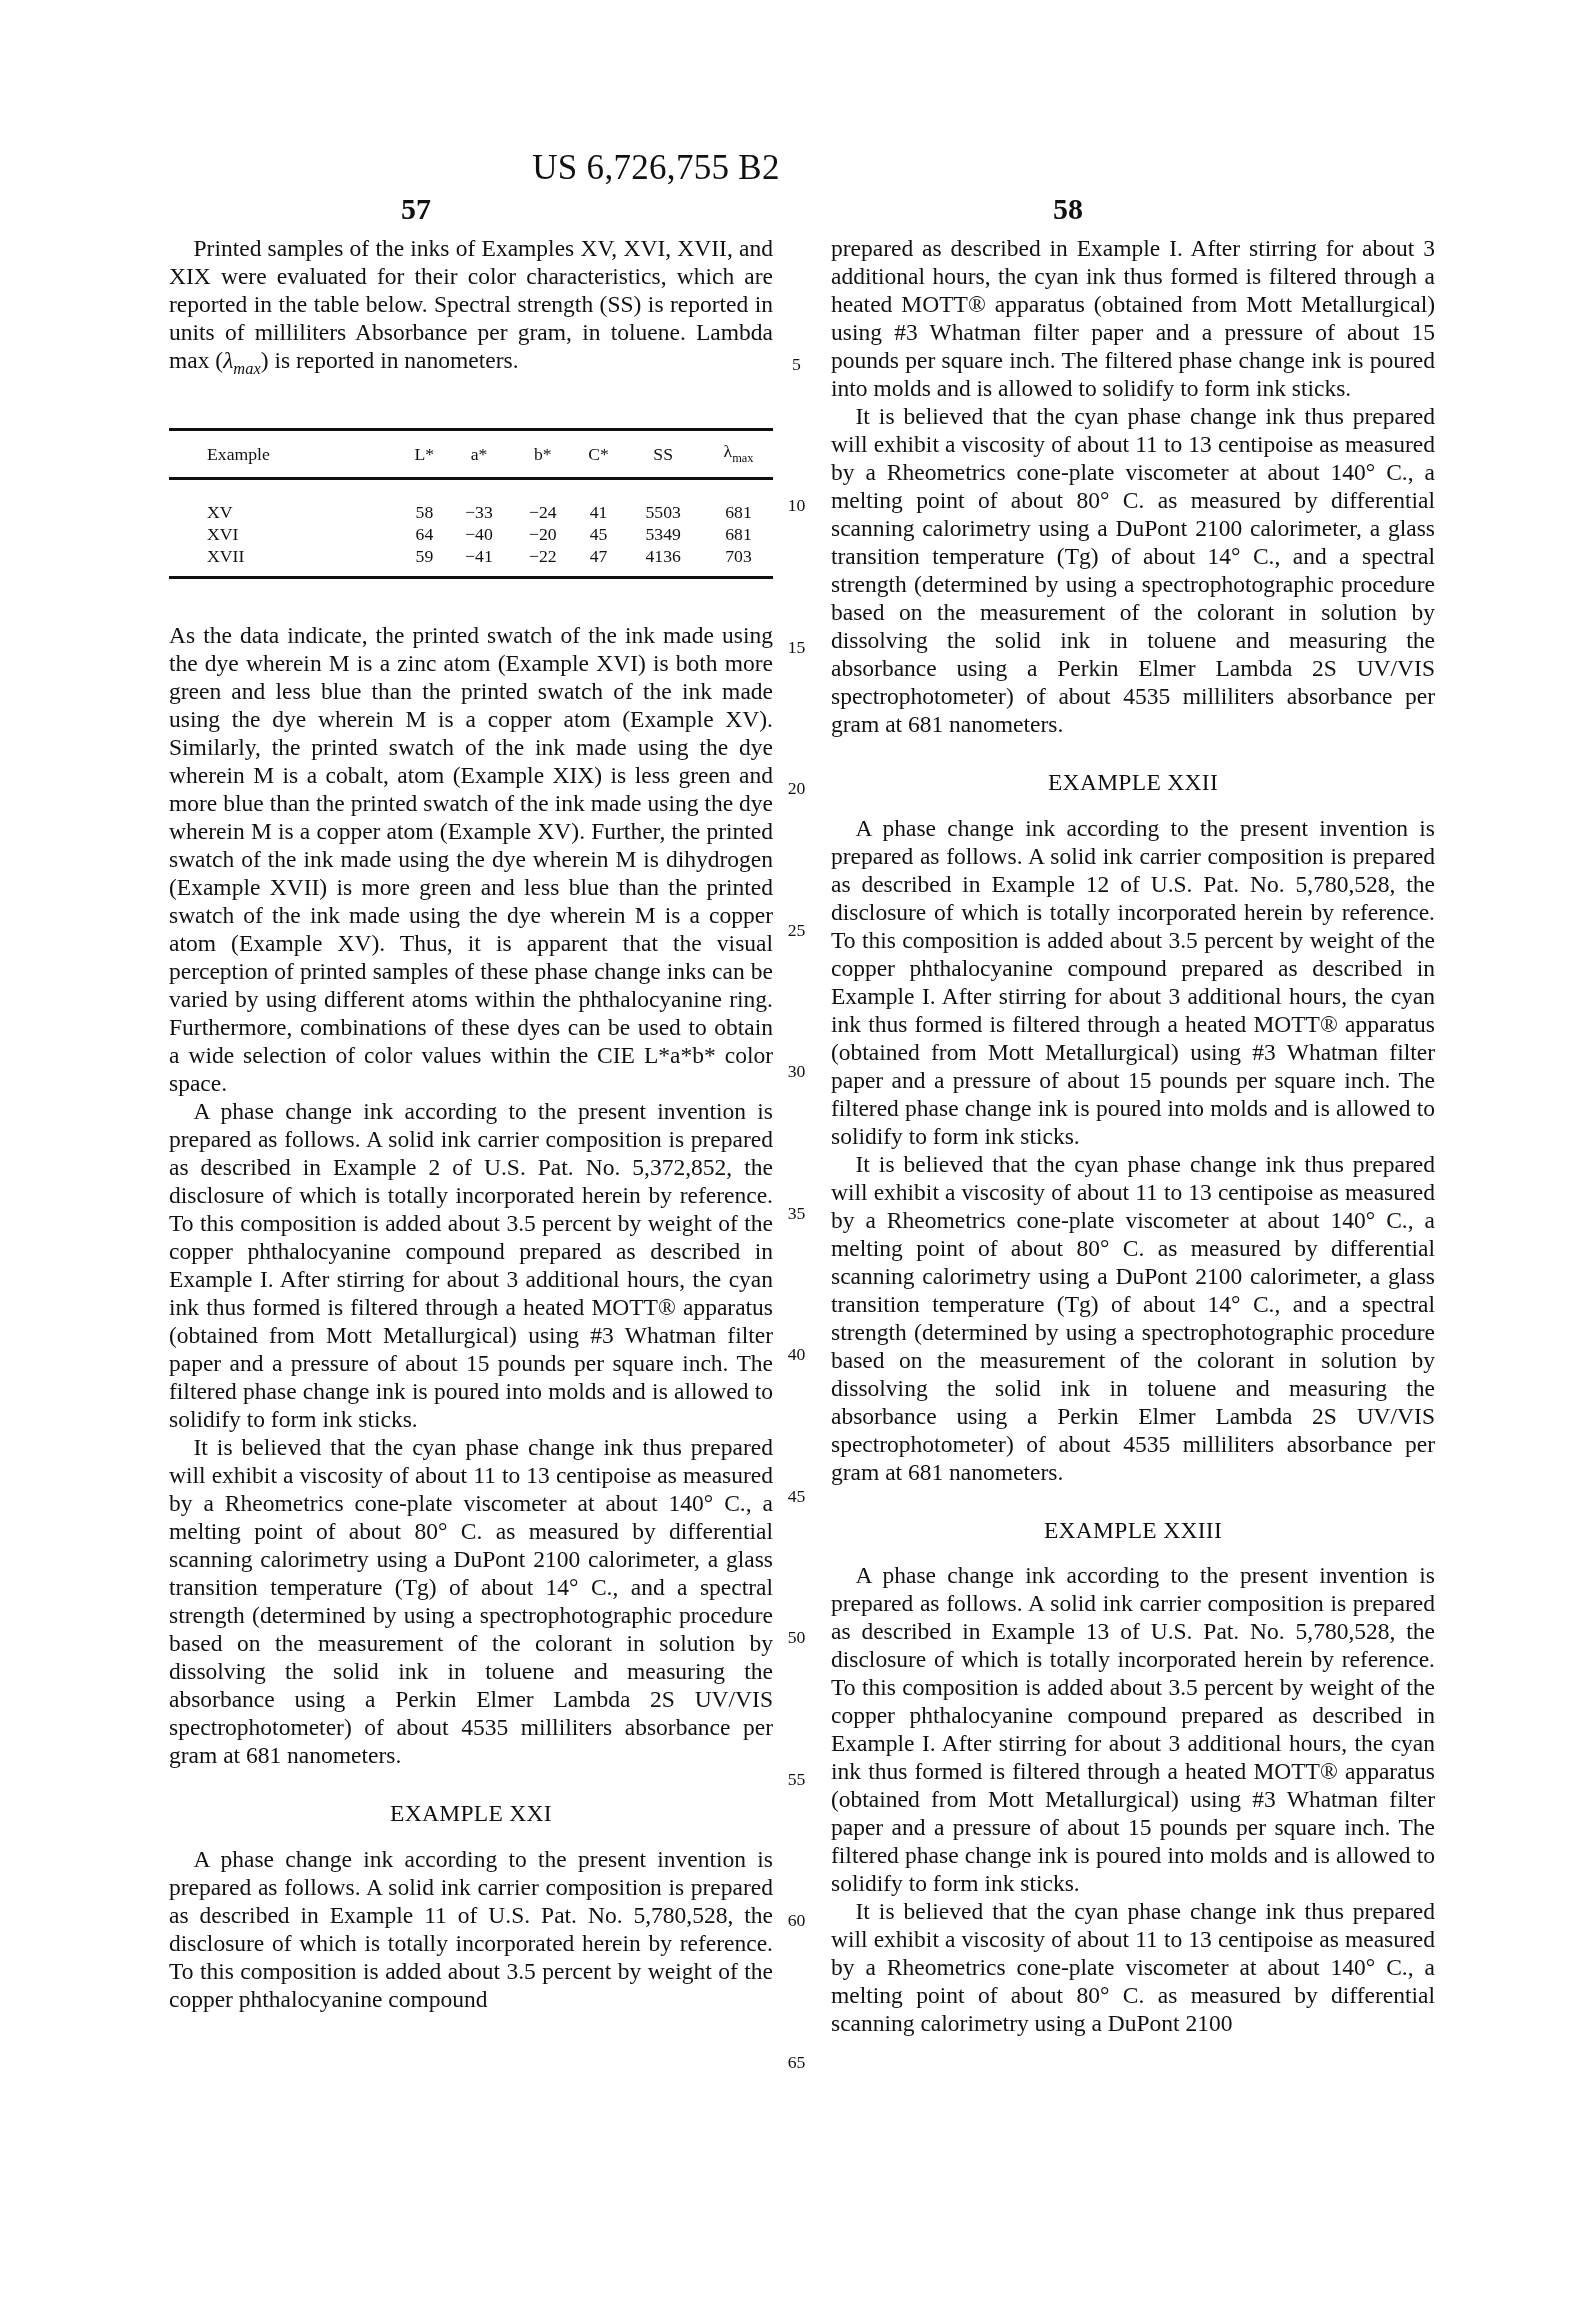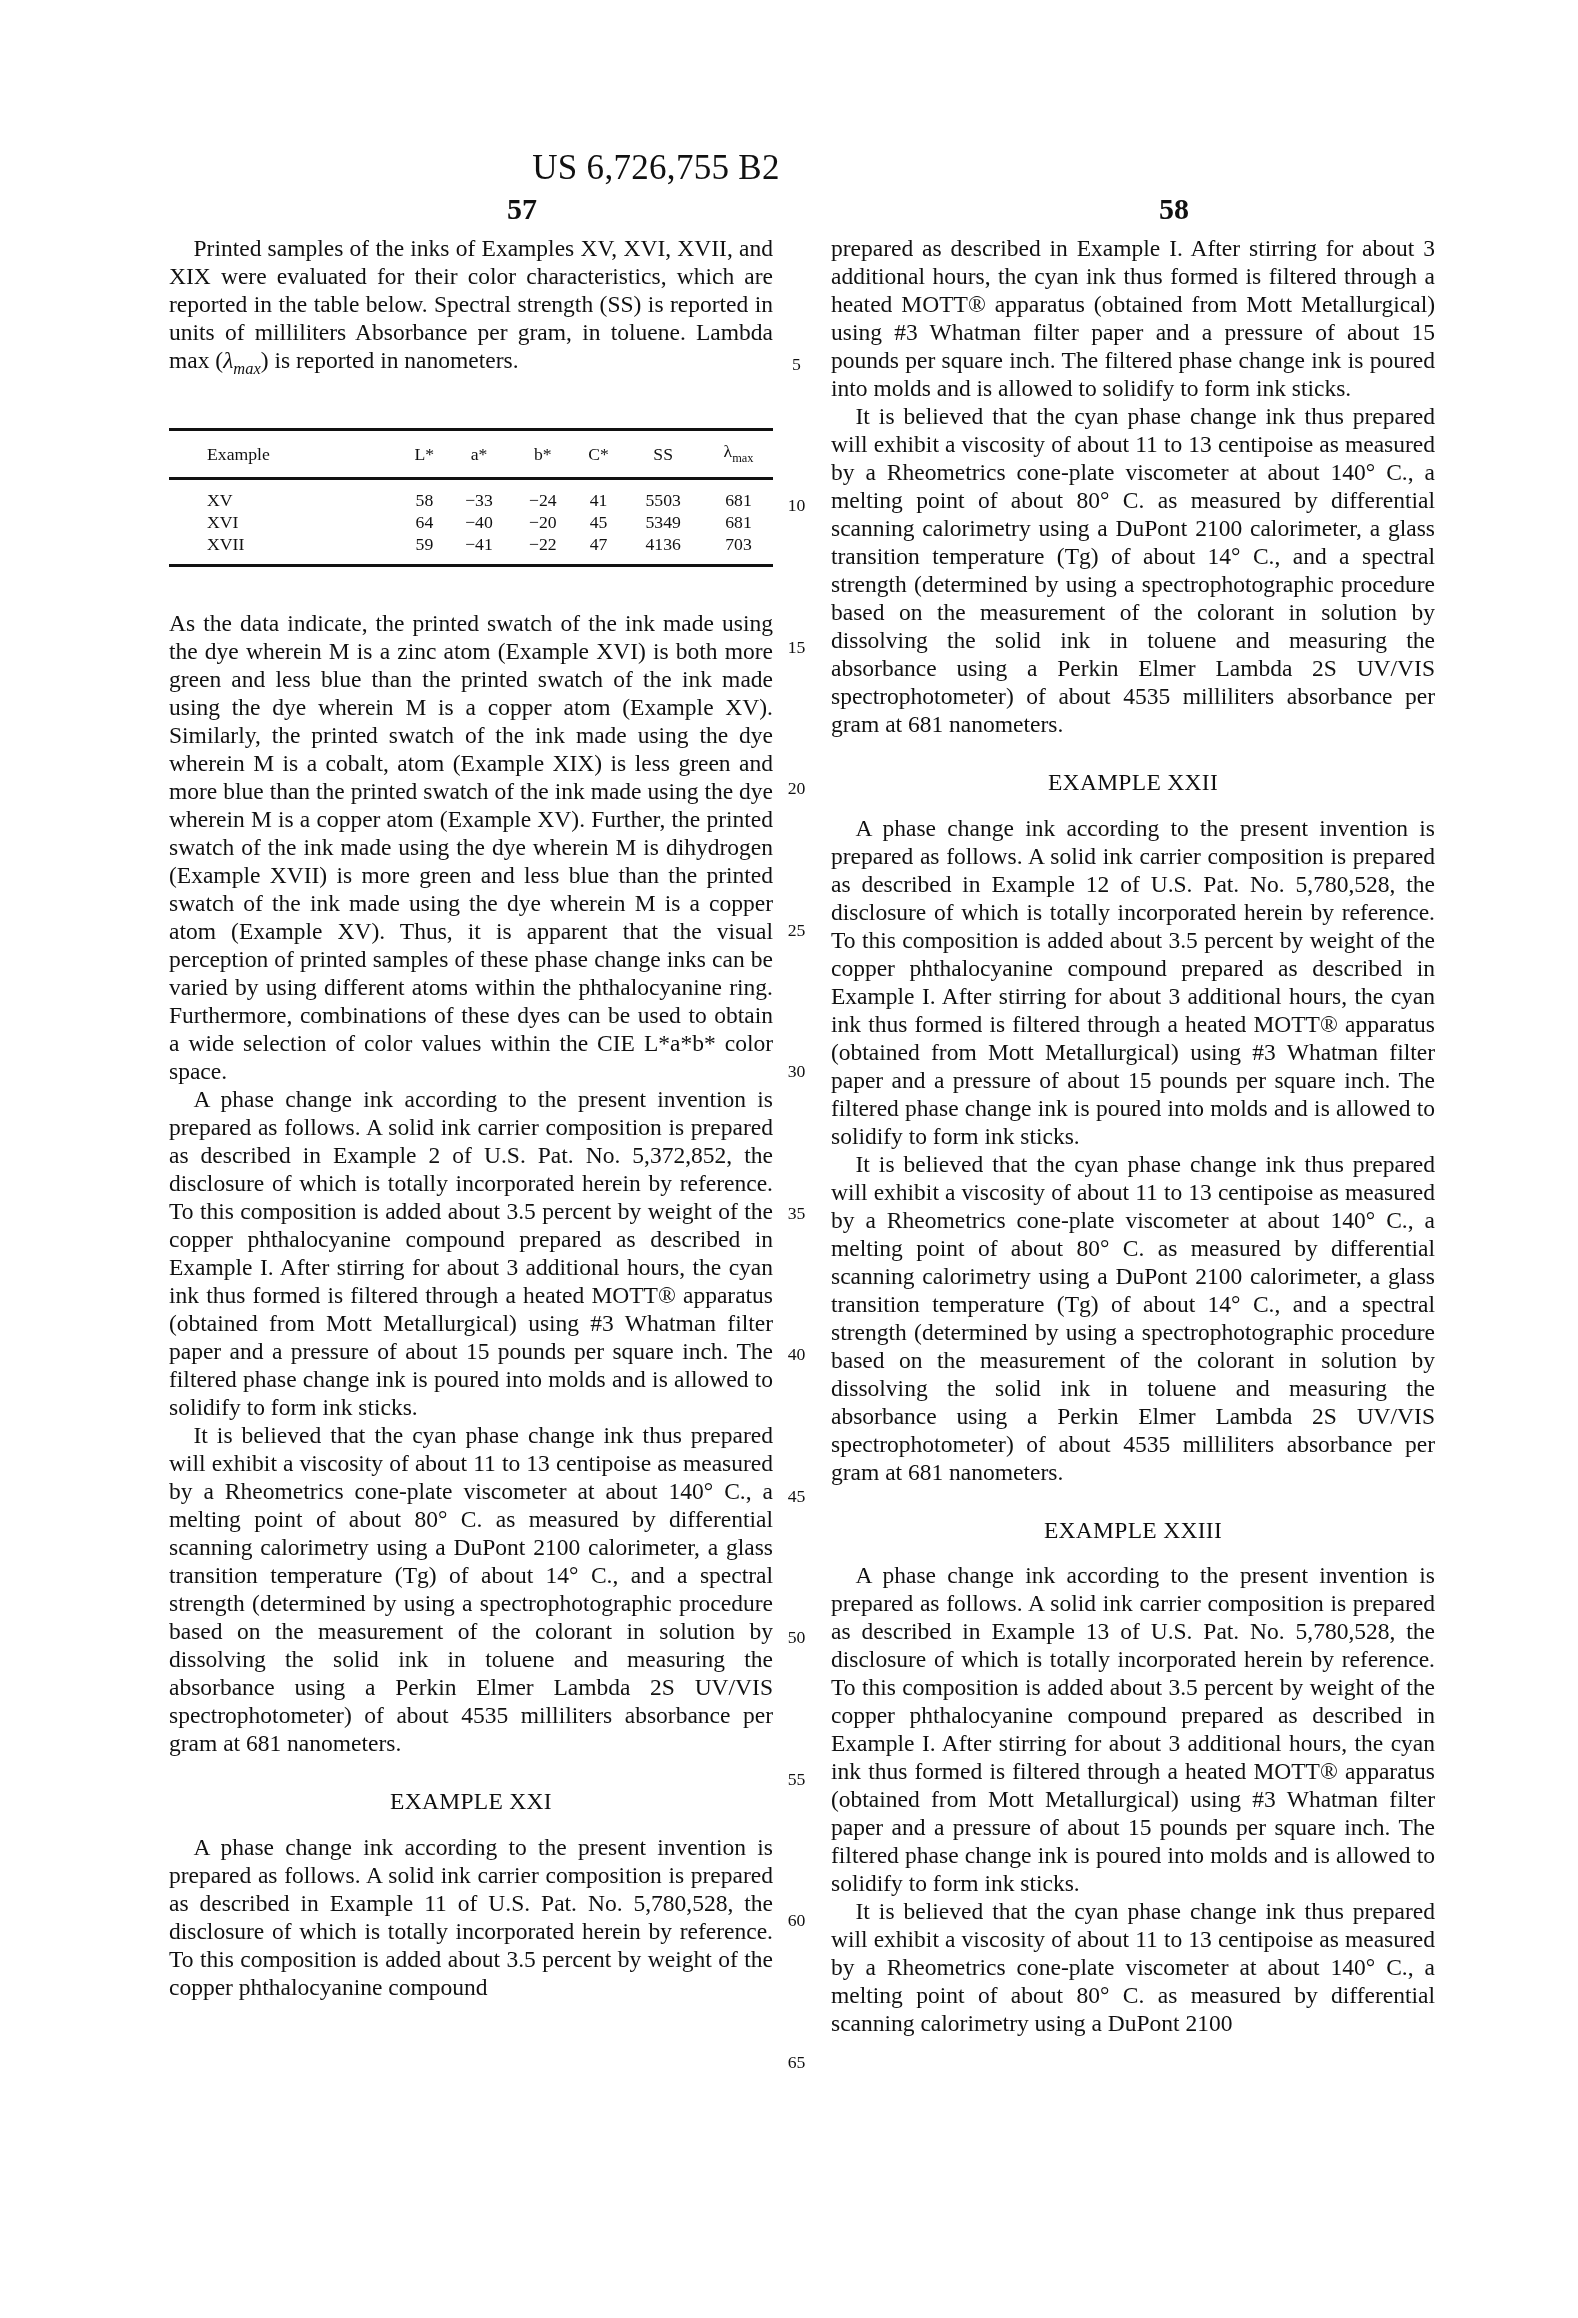--- a/index.html
+++ b/index.html
@@ -6,21 +6,21 @@
   body {
     width: 1578px; height: 2319px; position: relative; overflow: hidden;
     font-family: "Liberation Serif", "DejaVu Serif", serif; color: #111;
   }
   .header-title {
     position: absolute; top: 148px; left: 0; width: 1312px; text-align: center;
     font-size: 35px; letter-spacing: 0.3px;
   }
   .col-num {
     position: absolute; top: 192px; font-size: 30px; font-weight: bold;
-    width: 136px; text-align: right;
+    width: 136px; text-align: left;
   }
   #colnum-left { left: 401px; }
   #colnum-right { left: 1053px; }
 
   .column {
     position: absolute; top: 234px; width: 604px;
     font-size: 23.5px; line-height: 28px; text-align: justify;
     hyphens: manual;
   }
   #col-left { left: 169px; }
@@ -37,21 +37,21 @@
     width: 100%; border-collapse: collapse; font-size: 17.7px; line-height: 22px;
   }
   table.ss-table thead tr th {
     font-weight: normal; padding: 9.5px 0 8.2px 0;
     border-top: 3.4px solid #111; border-bottom: 3.4px solid #111;
     text-align: center;
   }
   table.ss-table thead tr th:first-child { text-align: left; padding-left: 38px; }
   table.ss-table tbody td { text-align: center; padding: 0; }
   table.ss-table tbody td:first-child { text-align: left; padding-left: 38px; }
-  table.ss-table tbody tr:first-child td { padding-top: 9px; margin-top: 32px; }
+  table.ss-table tbody tr:first-child td { padding-top: 21px; margin-top: 32px; }
   table.ss-table tbody tr:last-child td { padding-bottom: 9.5px; border-bottom: 3.4px solid #111; }
   sub { font-size: 0.7em; }
   .lambda-i { font-style: italic; }
 
   .gutter { position: absolute; left: 776px; width: 41px; font-size: 17.7px; text-align: center; }
 </style>
 </head>
 <body>
 
 <div class="header-title">US 6,726,755 B2</div>

